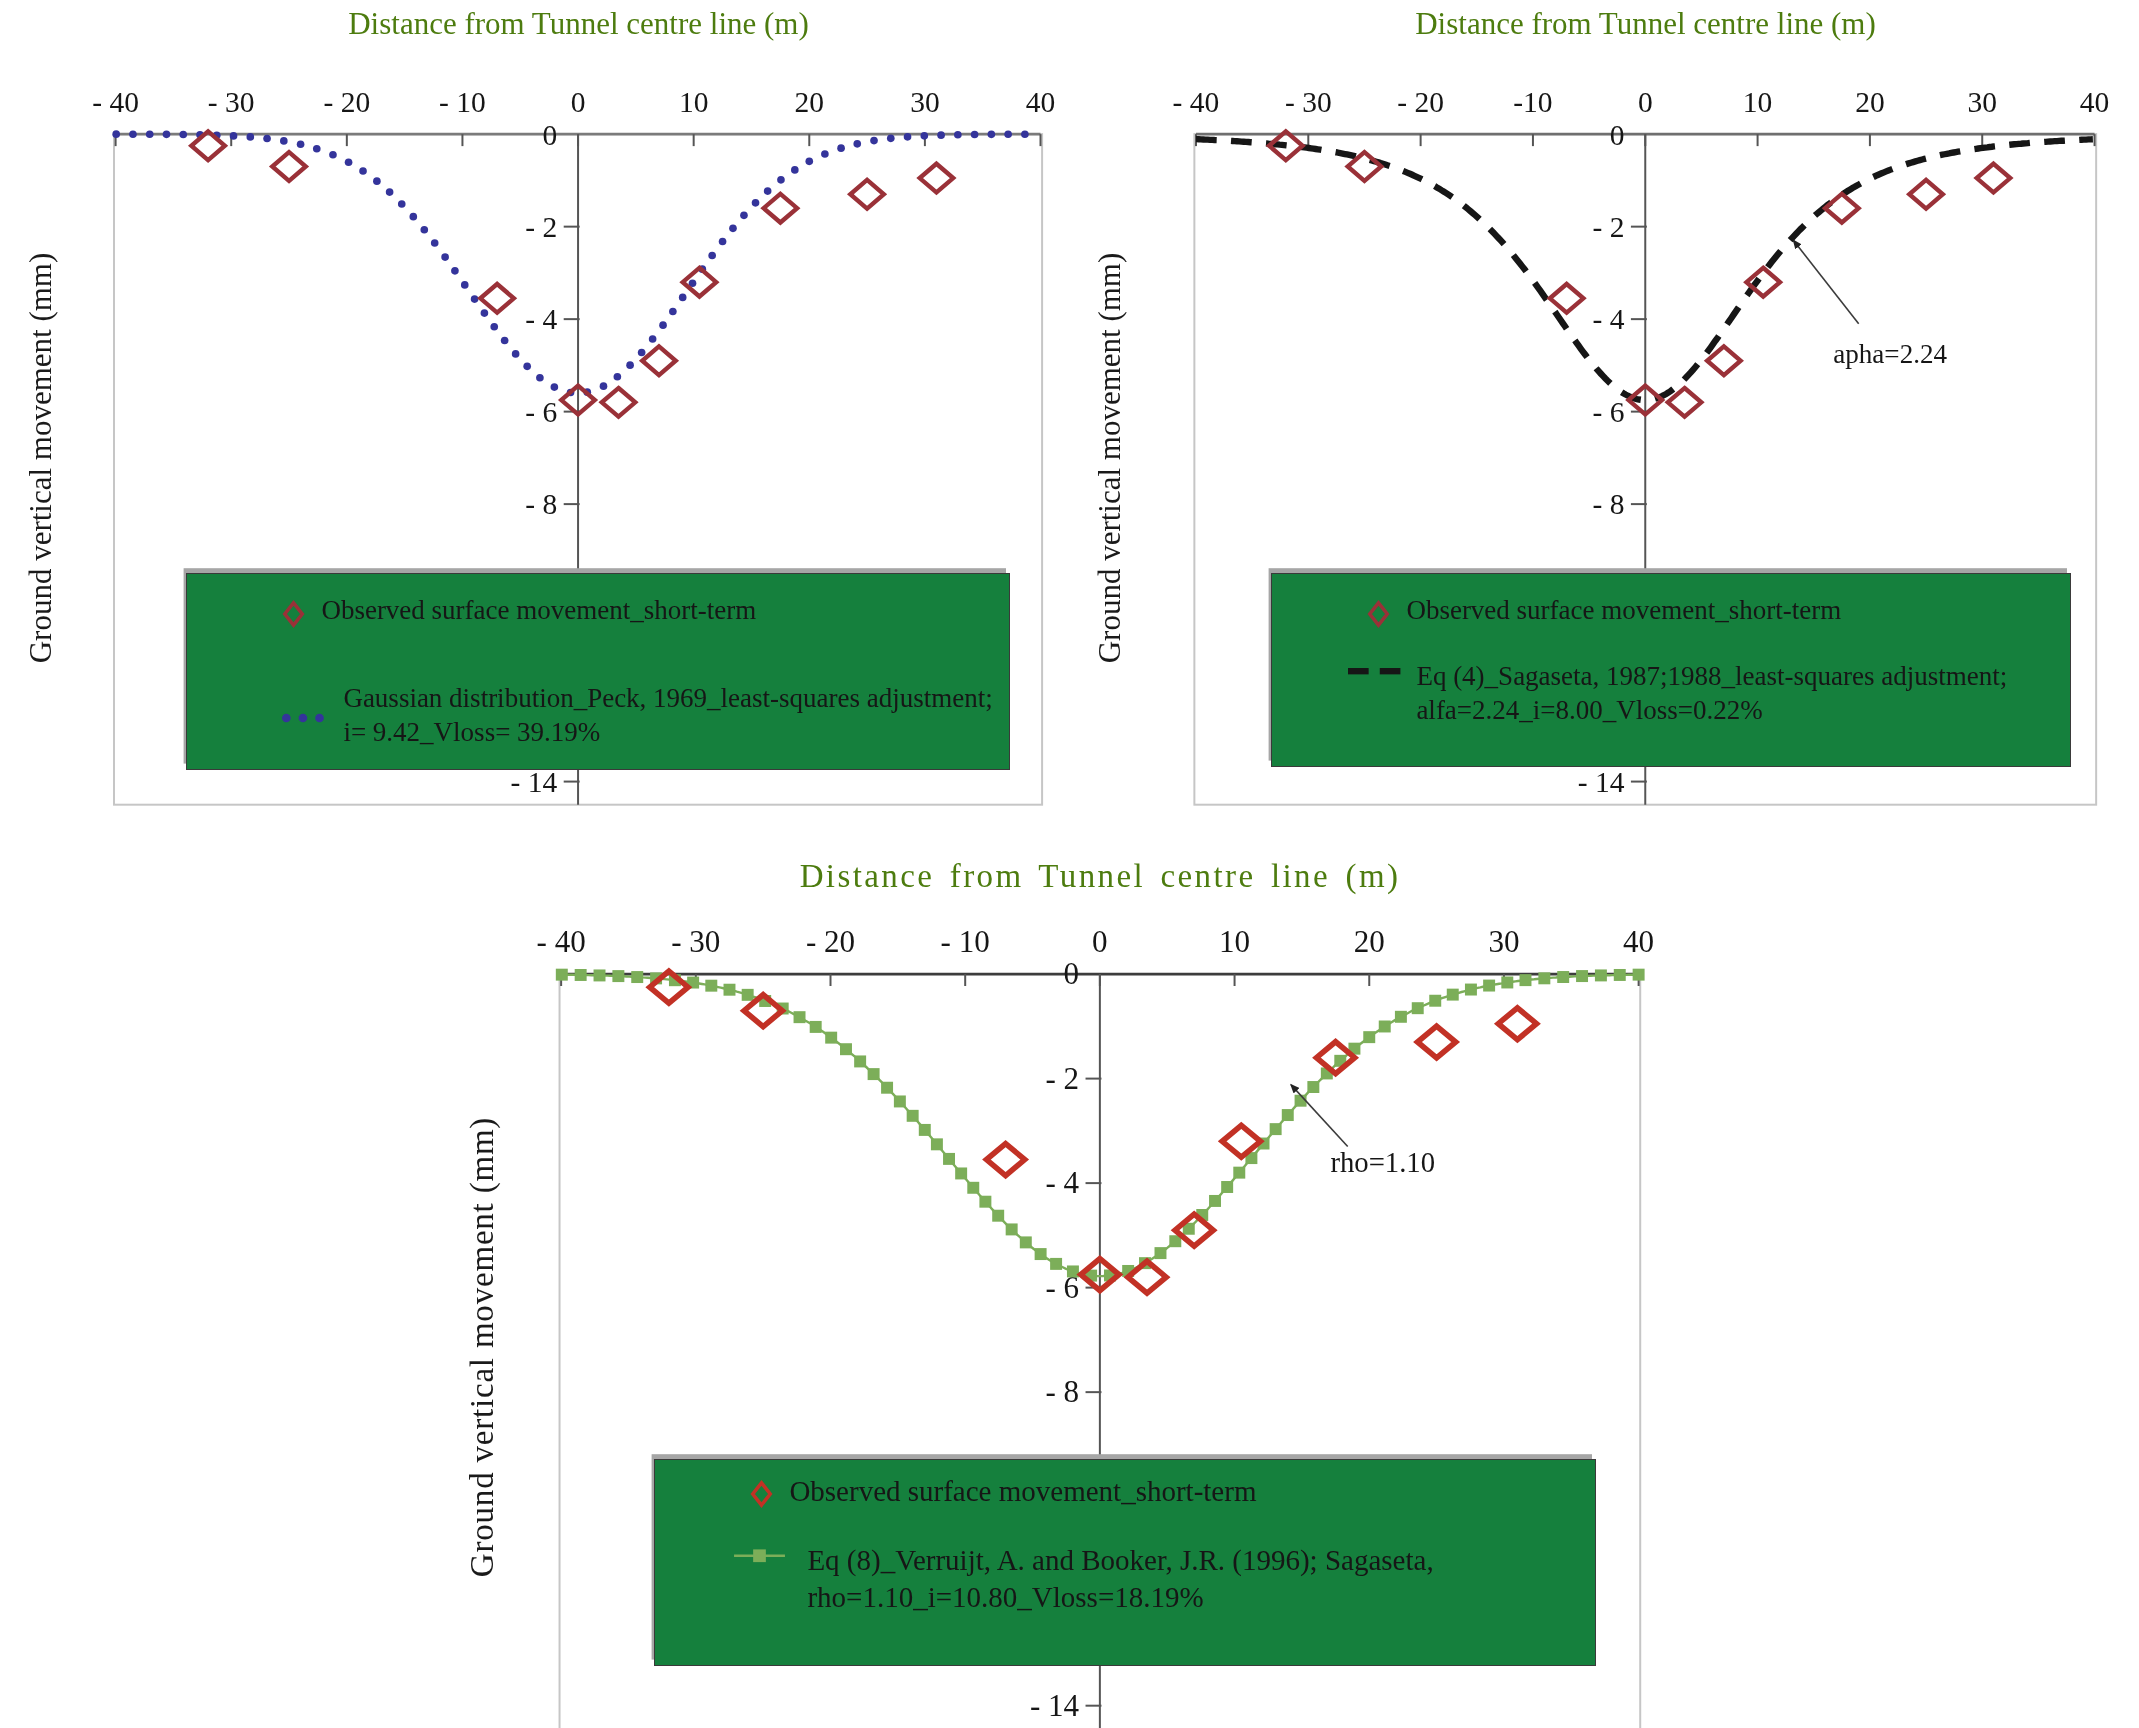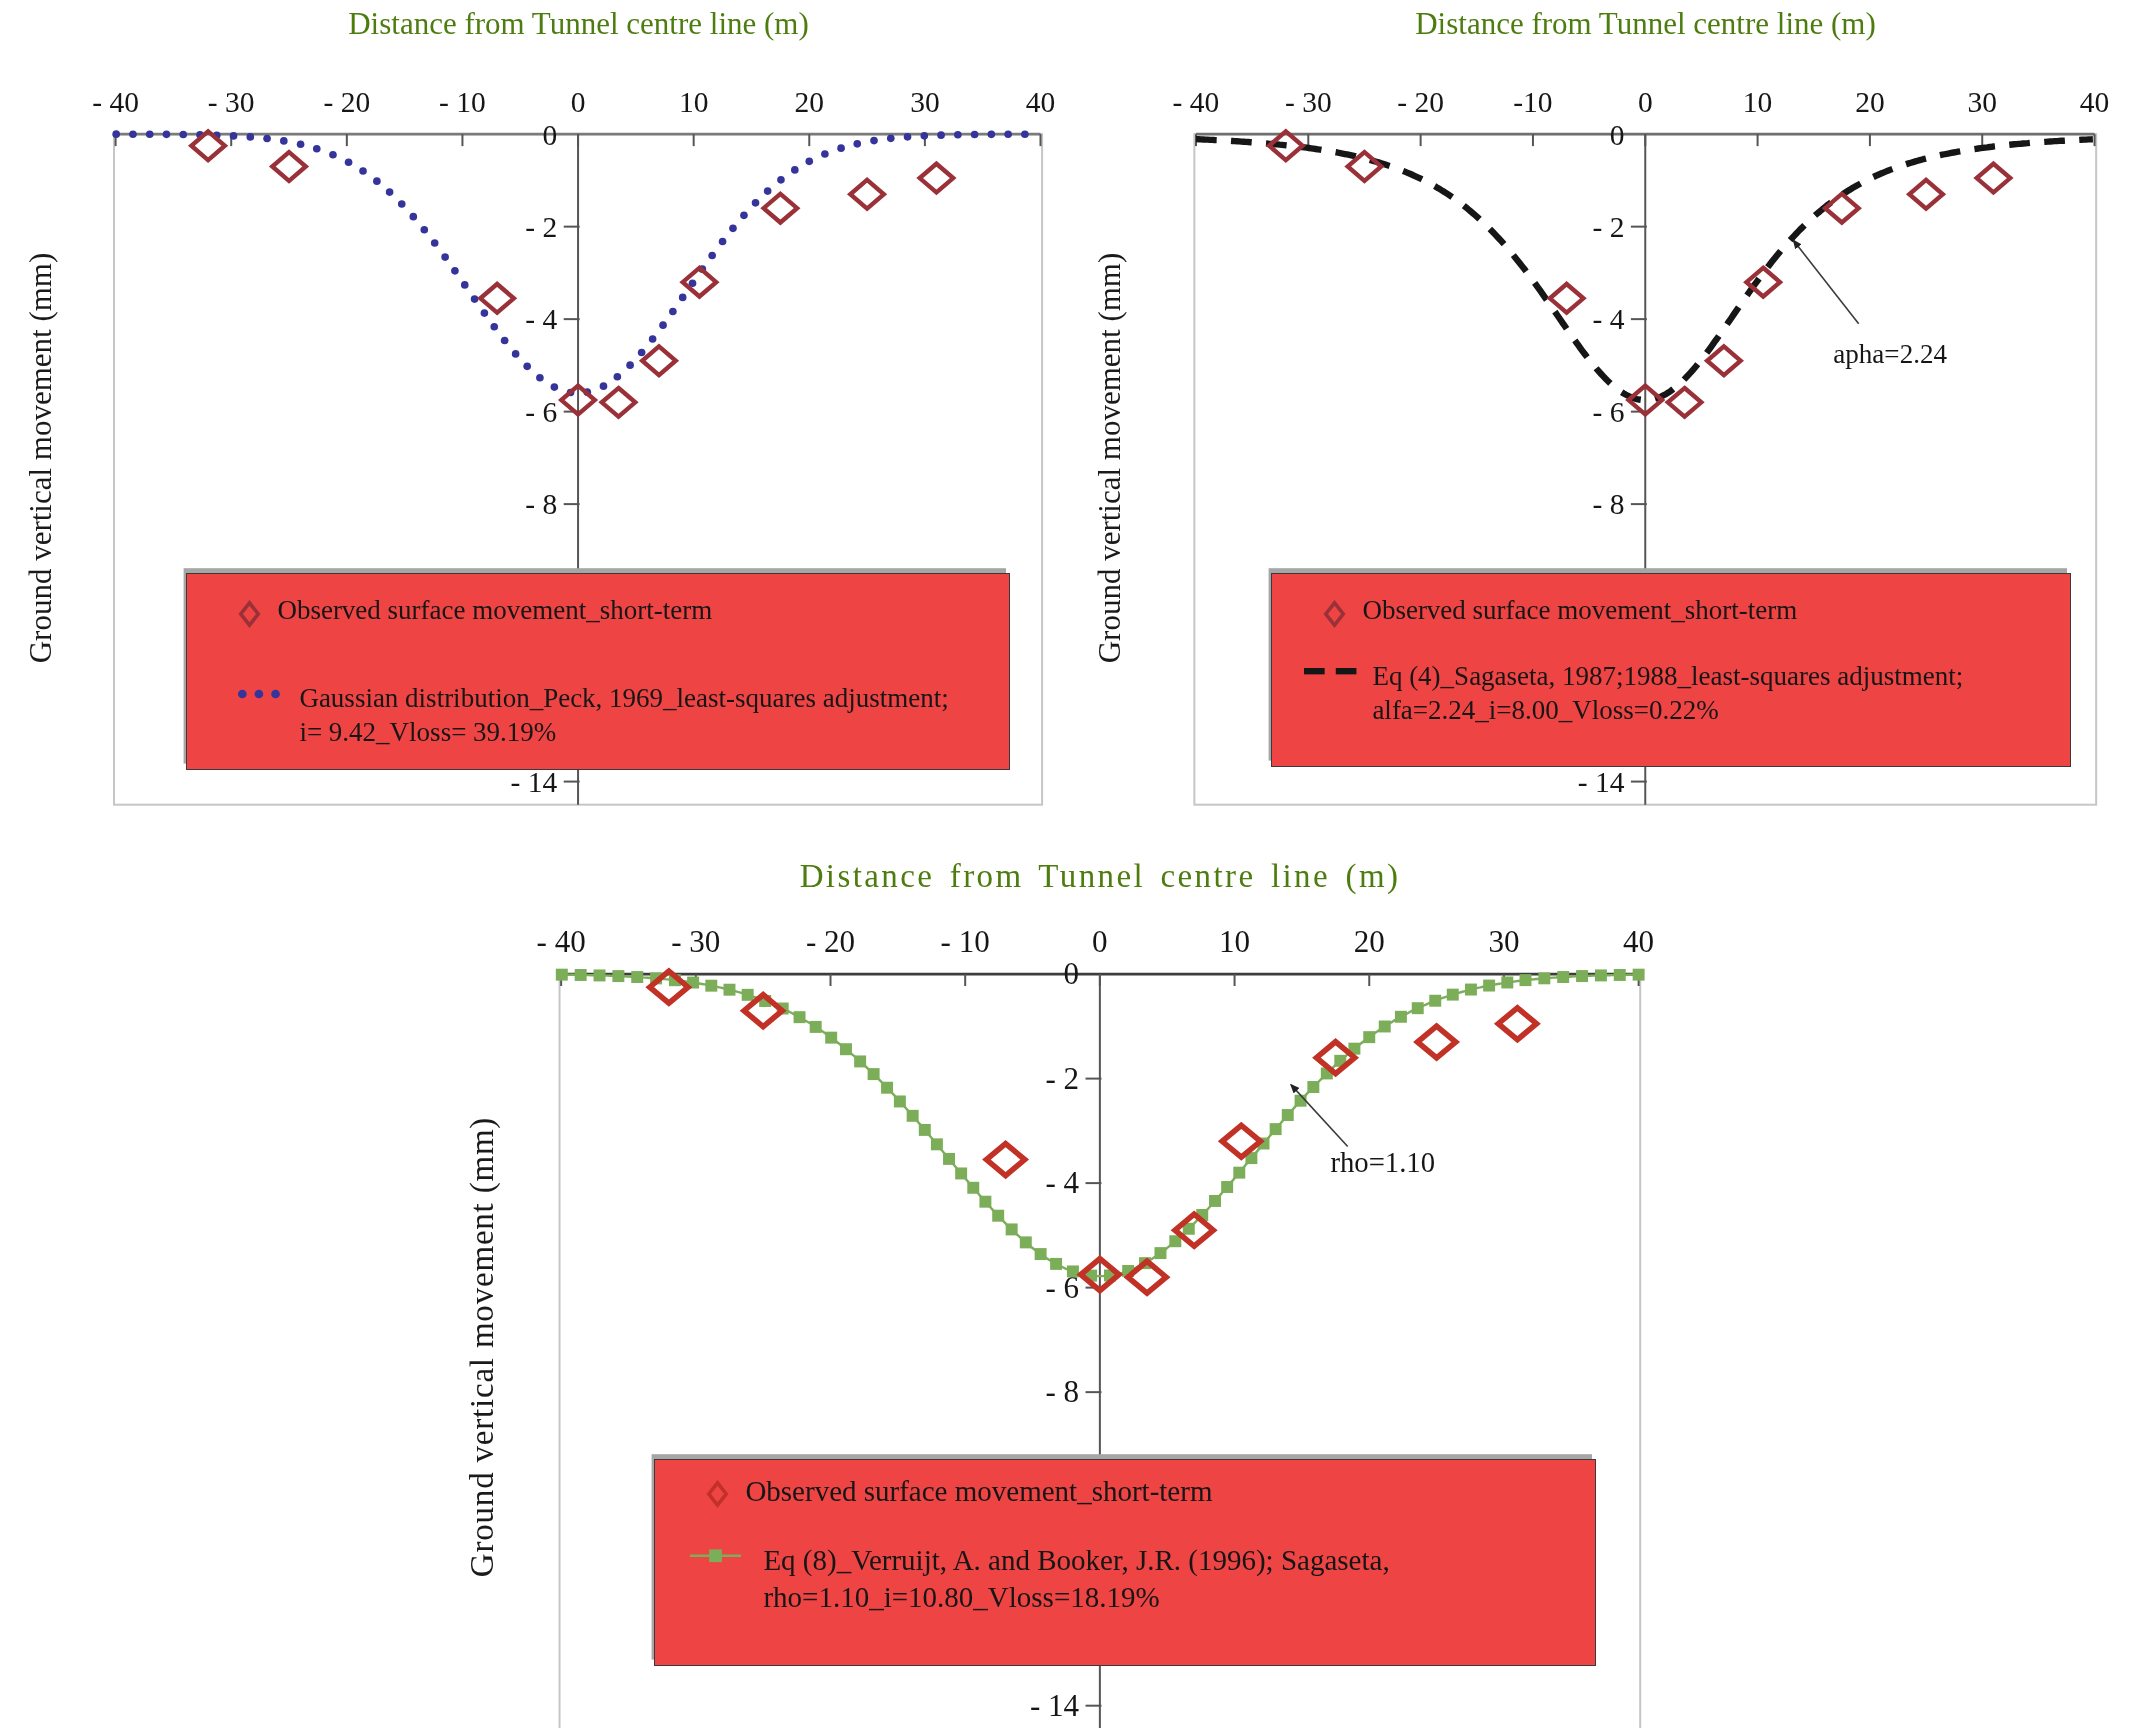--- a/index.html
+++ b/index.html
@@ -6,22 +6,22 @@
   body{width:2140px;height:1729px;position:relative;overflow:hidden;
        font-family:"Liberation Serif","DejaVu Serif",serif;color:#161616;}
   .chart{position:absolute;}
   .chart-title{position:absolute;text-align:center;font-size:31px;color:#4d7c0f;white-space:nowrap;}
   .chart-title.big{font-size:33px;letter-spacing:2.4px;word-spacing:4.8px;}
   .ylabel{position:absolute;transform:translate(-50%,-50%) rotate(-90deg);transform-origin:center;
           font-size:31px;white-space:nowrap;color:#1a1a1a;}
   .ylabel.big{font-size:33px;letter-spacing:0.8px;}
   svg.plot{position:absolute;left:0;top:0;}
   svg text{font-family:"Liberation Serif","DejaVu Serif",serif;fill:#161616;}
-  .legend{position:absolute;background:#ef4444;border:1.6px solid #3a3a3a;
-          box-shadow:-3.2px -5.6px 0 -0.8px #a6a6a6;box-sizing:border-box;}
+  .legend{position:absolute;background:#15803d;border:1.6px solid #3a3a3a;
+          box-shadow:-3.2px -5.6px 0 -0.8px #a6a6a6;box-sizing:border-box;padding-left:44px;}
   .lrow{display:flex;align-items:flex-start;margin-left:49px;margin-right:16px;}
   .lkey{flex:0 0 auto;display:inline-flex;align-items:center;margin-right:14.4px;margin-top:4.8px;}
   .ltext{font-size:27px;line-height:1.28;}
   .legend.big .ltext{font-size:29px;}
   .lline{display:block;}
 </style>
 </head>
 <body>
 
 <div class="chart" id="chart0" style="left:0px;top:0px;width:1070px;height:836px;">
@@ -153,21 +153,21 @@
     </svg>
   <div class="legend" style="left:186px;top:573px;width:824px;height:197px;">
     <div class="lrow" style="margin-top:19px;">
       <span class="lkey">
           <svg width="27" height="32" viewBox="0 0 34 40">
             <path d="M17,6 L28,20 L17,34 L6,20 Z" fill="none" stroke="#9a3138" stroke-width="4.5"></path>
           </svg>
         </span>
       <span class="ltext">Observed surface movement_short-term</span>
     </div>
-    <div class="lrow" style="margin-top:51px;">
+    <div class="lrow" style="margin-top:51px;align-items:center;">
       <span class="lkey">
           <svg width="49" height="16" viewBox="0 0 62 20">
             <circle cx="8" cy="10" r="5.5" fill="#34349b"></circle>
             <circle cx="29" cy="10" r="5.5" fill="#34349b"></circle>
             <circle cx="50" cy="10" r="5.5" fill="#34349b"></circle>
           </svg>
         </span>
       <span class="ltext">
         <span class="lline">Gaussian distribution_Peck, 1969_least-squares adjustment;</span>
         <span class="lline">i= 9.42_Vloss= 39.19%</span>

